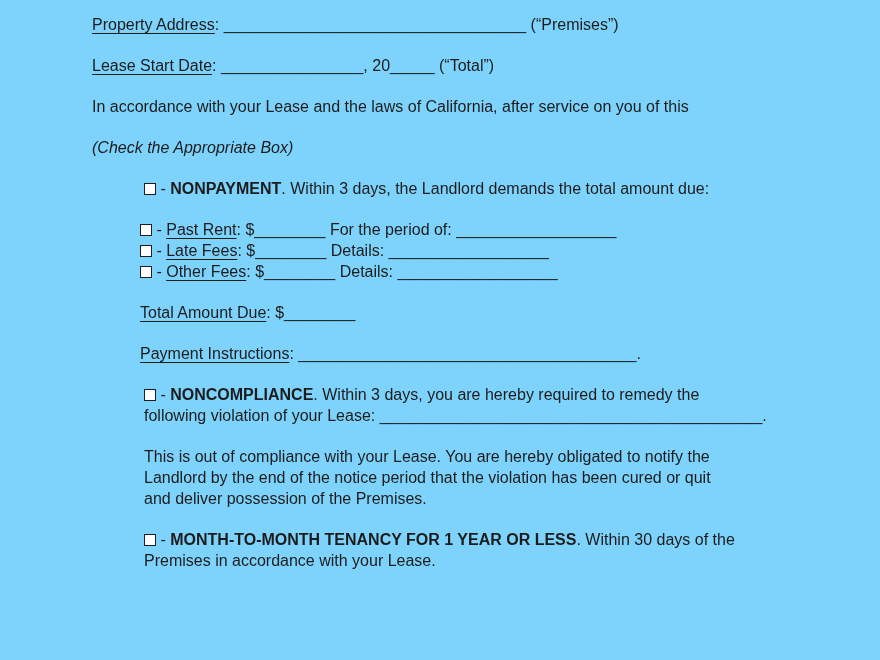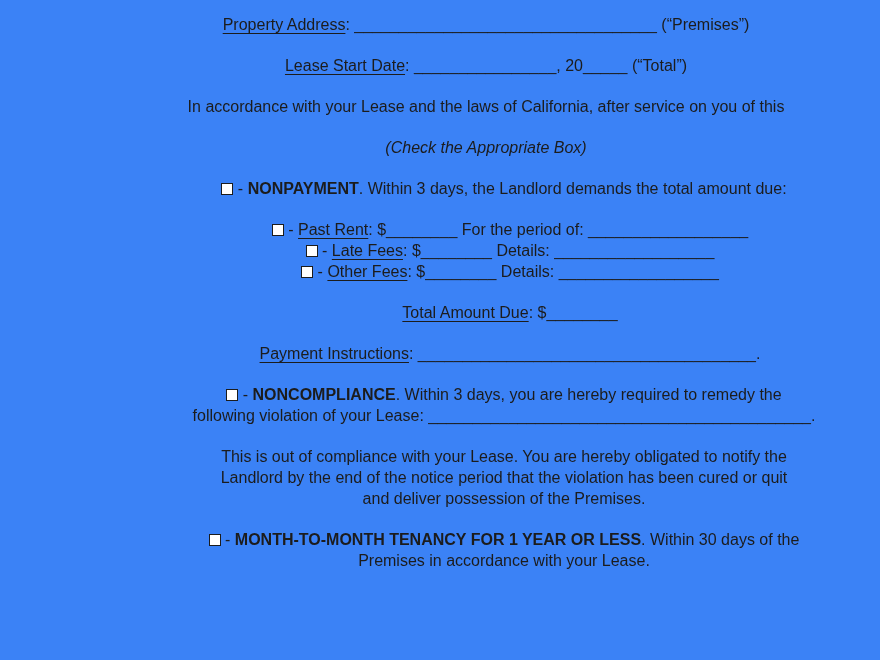--- a/index.html
+++ b/index.html
@@ -1,32 +1,31 @@
 <!DOCTYPE html>
 <html><head>
 <meta charset="utf-8">
 <style>
   html, body { margin: 0; padding: 0; background: #ffffff; }
   .page {
     position: relative;
     width: 880px;
     height: 660px;
     overflow: hidden;
-    background: #3b82f6;
+    background: #7dd3fc;
     color: #1c1c1c;
     font-family: "Liberation Sans", "DejaVu Sans", sans-serif;
     font-size: 16px;
     line-height: 21px;
     box-sizing: border-box;
     padding: 14px 0 0 92px;
-    text-align: center;
   }
   .blk { margin-bottom: 20px; }
   .ln  { white-space: nowrap; }
-  .ind1 { margin-left: 36px; }
+  .ind1 { margin-left: 52px; }
   .ind2 { margin-left: 48px; }
   .ul { text-decoration: underline; text-underline-offset: 3px; }
   .b  { font-weight: 700; }
   .it { font-style: italic; }
   .cb {
     display: inline-block;
     width: 10px;
     height: 10px;
     border: 1.5px solid #1c1c1c;
     vertical-align: -1px;

